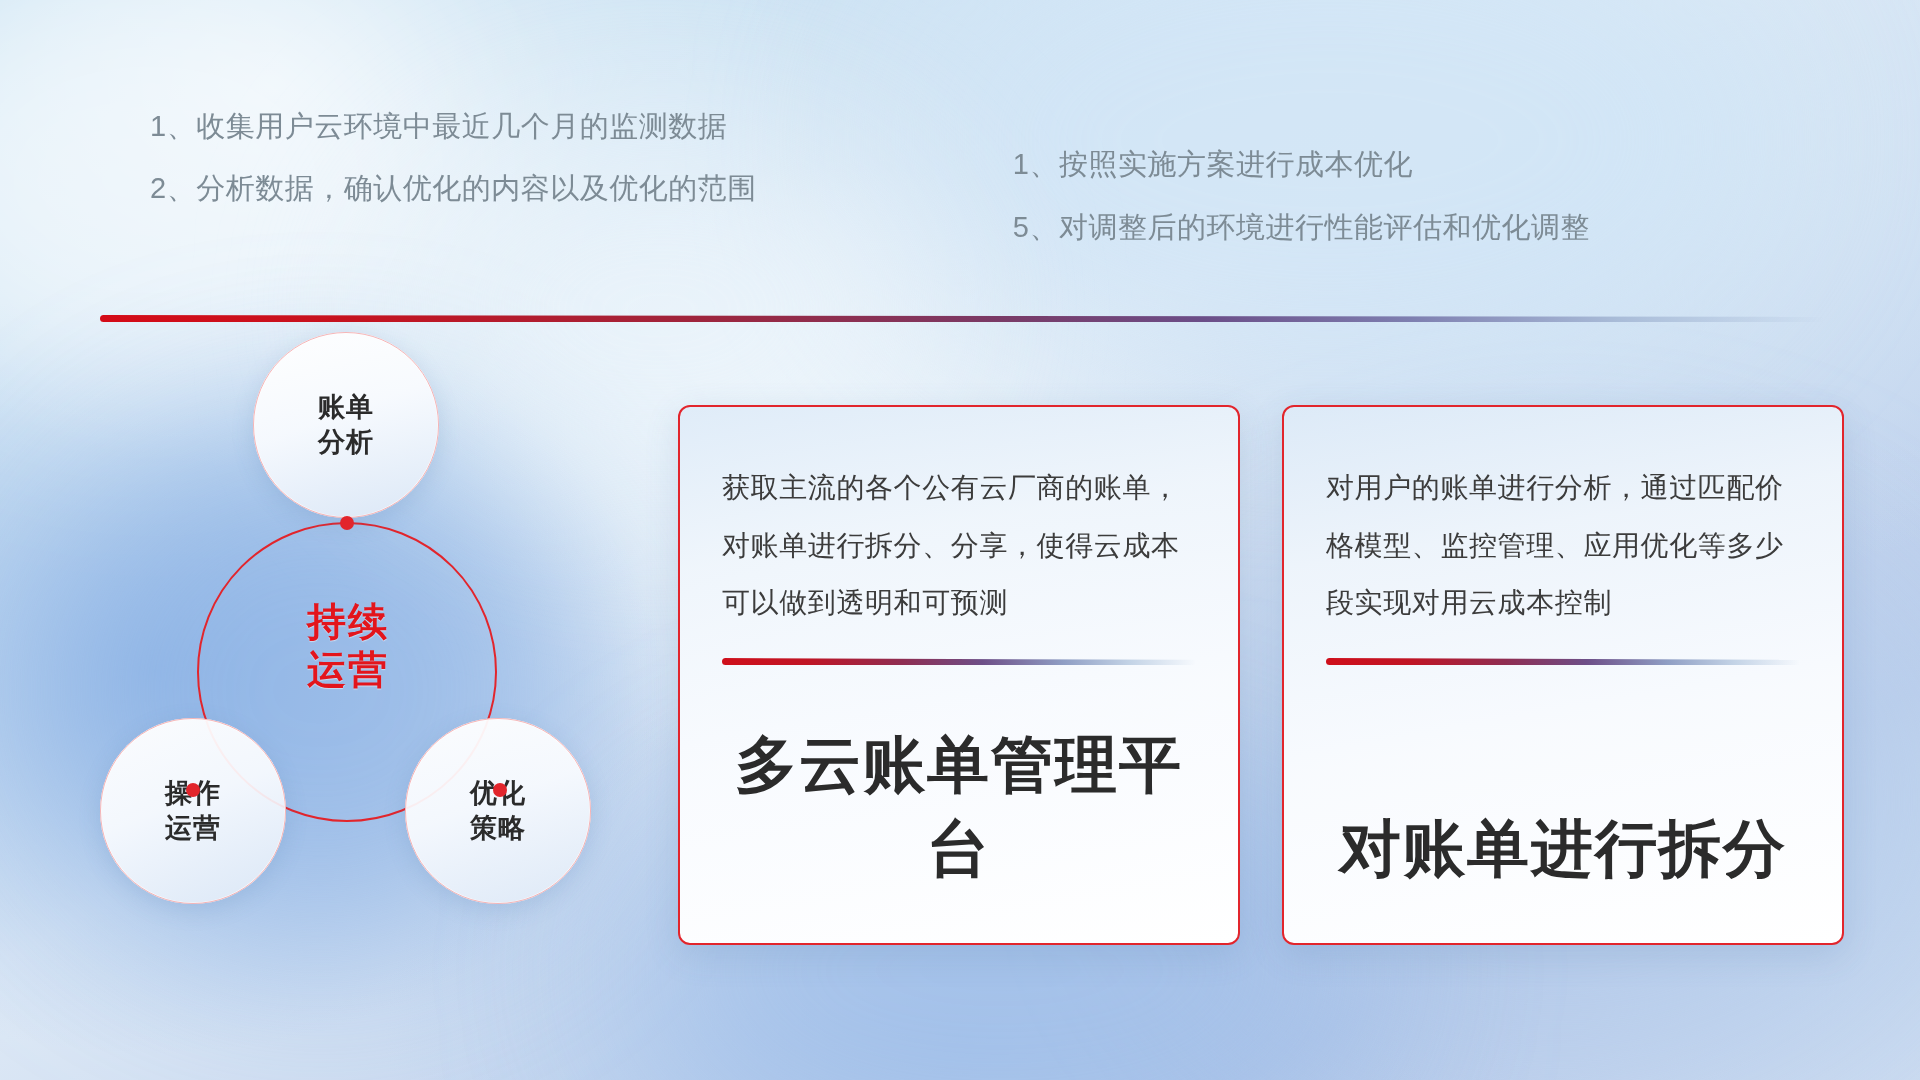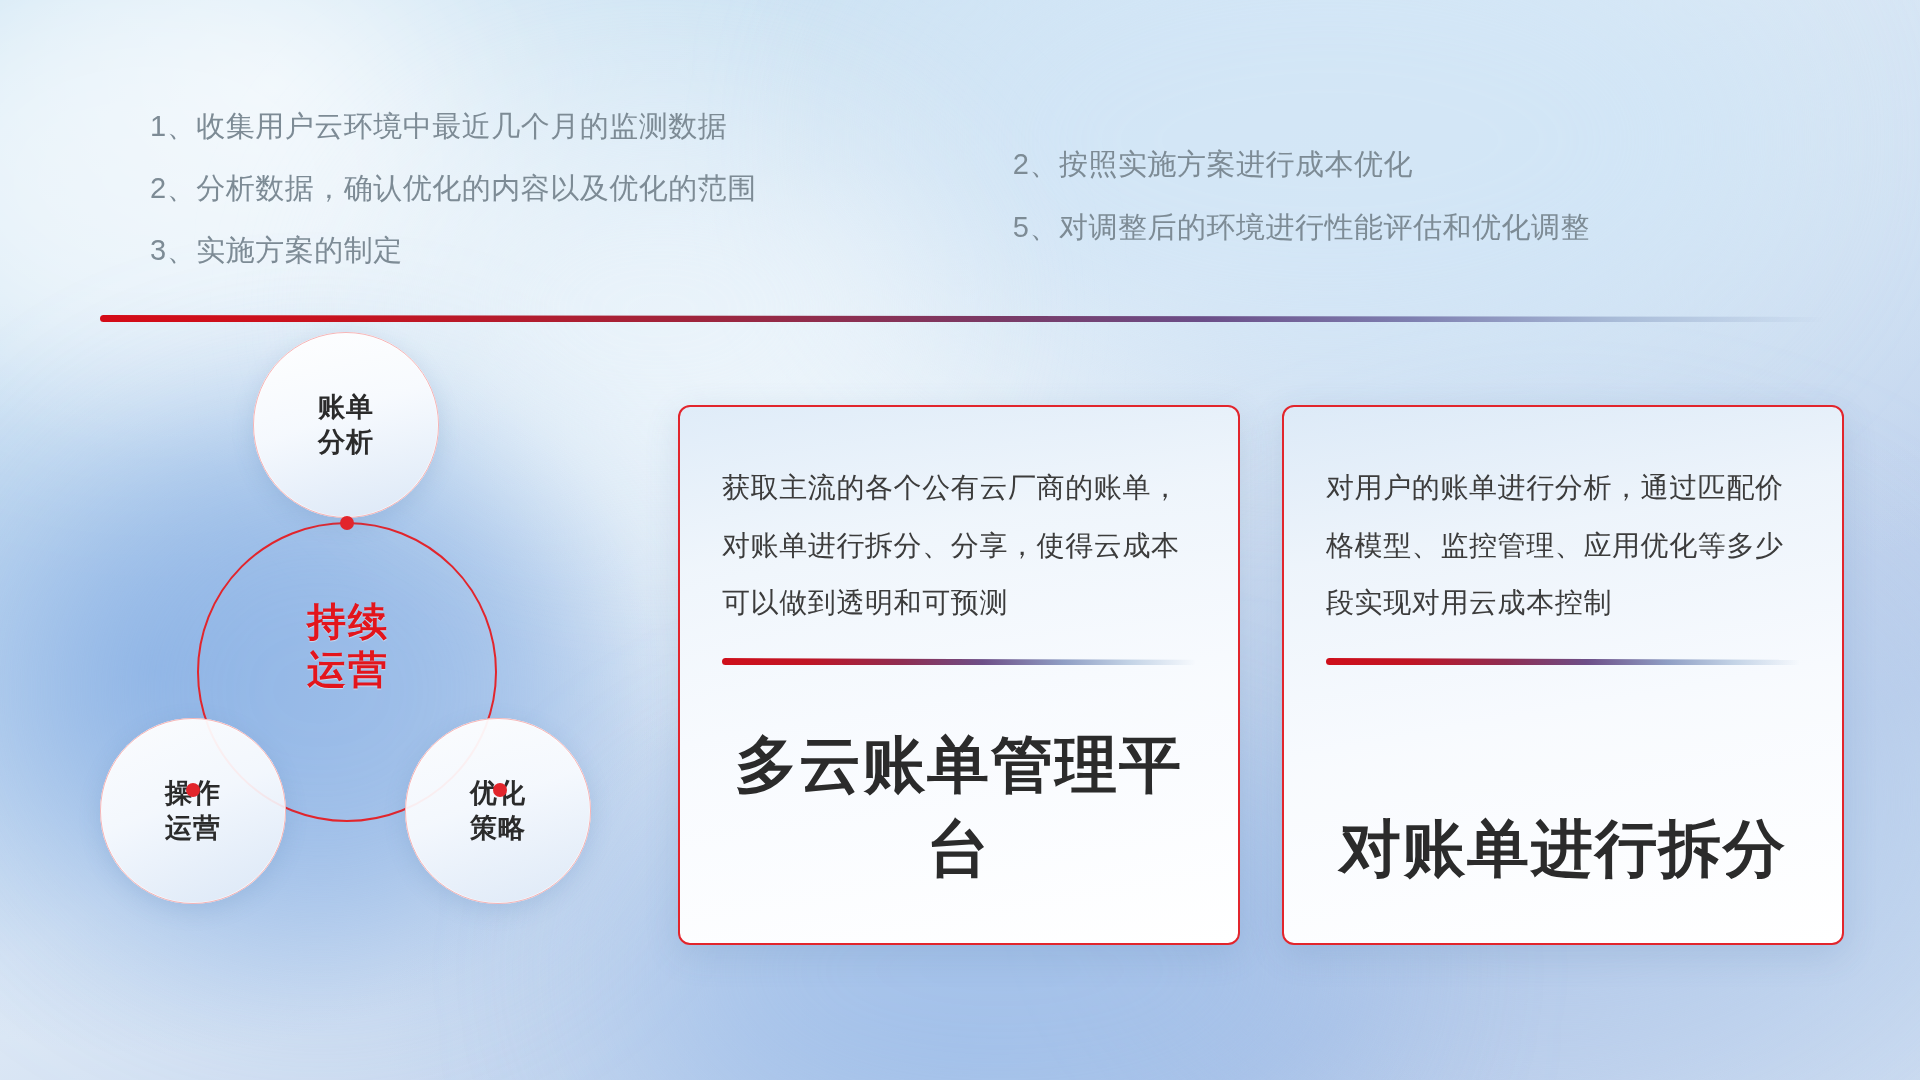--- a/index.html
+++ b/index.html
@@ -174,24 +174,23 @@
   <div class="blob b2"></div>
   <div class="blob b3"></div>
   <div class="blob b4"></div>
   <div class="blob b5"></div>
   <div class="blob b6"></div>
 
   <div class="steps">
     <div class="steps-col left">
       <div class="step-line">1、收集用户云环境中最近几个月的监测数据</div>
       <div class="step-line">2、分析数据，确认优化的内容以及优化的范围</div>
-      <div class="step-line">3、实施方案的制定</div>
     </div>
     <div class="steps-col right">
-      <div class="step-line">2、按照实施方案进行成本优化</div>
+      <div class="step-line">1、按照实施方案进行成本优化</div>
       <div class="step-line">5、对调整后的环境进行性能评估和优化调整</div>
     </div>
   </div>
 
   <div class="rule"></div>
 
   <div class="diagram">
 
     <div class="ring ring-main"></div>
 

